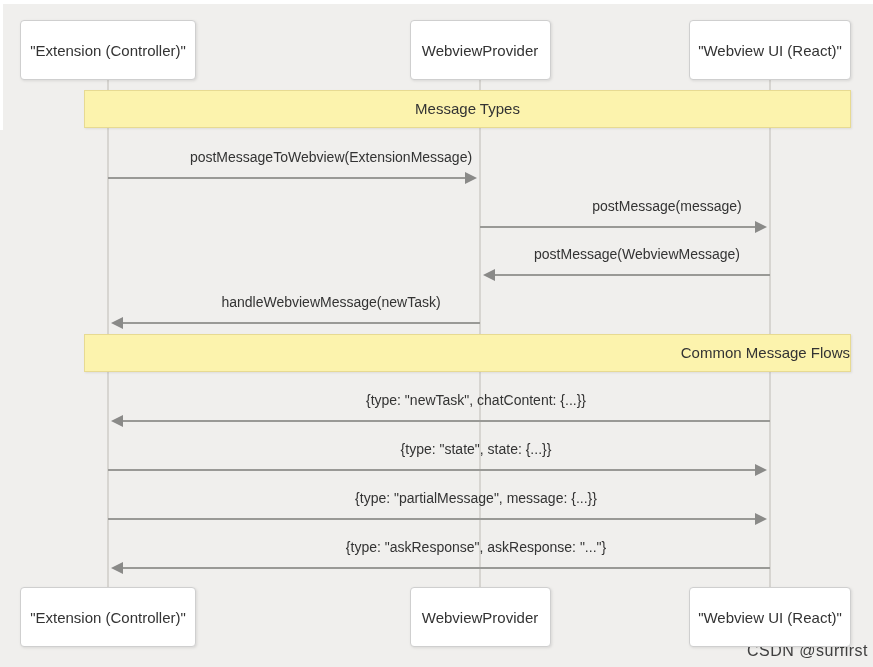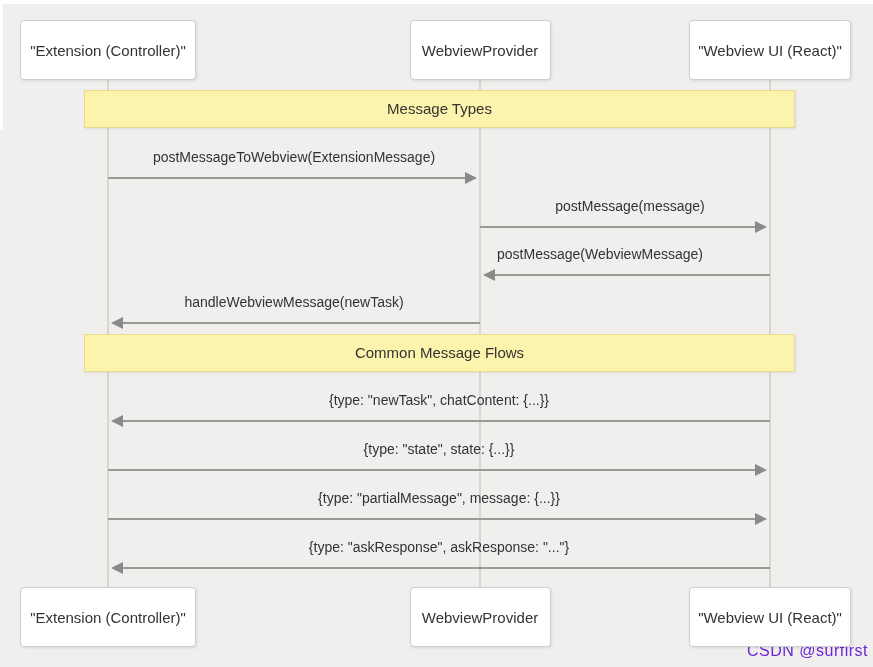--- a/index.html
+++ b/index.html
@@ -12,63 +12,63 @@
   .left-sliver { position:absolute; top:0; left:0; width:3px; height:130px; background:#ffffff; }
   .lifeline { position:absolute; top:80px; height:507px; width:2px; background:#d7d5d1; }
   .actor {
     position:absolute; height:60px; box-sizing:border-box;
     background:#ffffff; border:1px solid #cfcfcf; border-radius:4px;
     box-shadow:1px 1px 3px rgba(0,0,0,0.10);
     display:flex; align-items:center; justify-content:center;
     font-size:15px; white-space:nowrap;
   }
   .note {
-    position:absolute; left:84px; width:711px; height:38px; box-sizing:border-box;
+    position:absolute; left:84px; width:767px; height:38px; box-sizing:border-box;
     background:var(--note-fill,#fcf3ad); border:1px solid var(--note-border,#e7da92);
     box-shadow:1px 1px 2px rgba(0,0,0,0.08);
     text-align:center; line-height:36px; font-size:15px;
   }
   .msg-label {
     position:absolute; height:20px; line-height:20px;
-    text-align:center; font-size:14px; white-space:nowrap;
+    text-align:center; font-size:14px; white-space:nowrap;padding-left:37px;
   }
   .msg-line { position:absolute; height:2px; background:var(--arrow,#999996); }
   .head-right {
     position:absolute; width:0; height:0;
     border-top:6px solid transparent; border-bottom:6px solid transparent;
     border-left:12px solid var(--arrowhead,#8a8a88);
   }
   .head-left {
     position:absolute; width:0; height:0;
     border-top:6px solid transparent; border-bottom:6px solid transparent;
     border-right:12px solid var(--arrowhead,#8a8a88);
   }
   .watermark {
     position:absolute; right:5px; bottom:7px;
-    font-size:16px; color:#6d28d9; letter-spacing:0.5px;
+    font-size:16px; color:#404040; letter-spacing:0.5px;
   }
 </style>
 </head>
 <body>
 
 <div class="stage" id="diagram">
   <div class="top-sliver"></div>
   <div class="left-sliver"></div>
   <div class="watermark">CSDN @surfirst</div>
 <div class="lifeline" style="left: 107px;"></div>
     <div class="actor" style="left: 20px; width: 176px; top: 20px;">"Extension (Controller)"</div>
     <div class="actor" style="left: 20px; width: 176px; top: 587px;">"Extension (Controller)"</div>
     <div class="lifeline" style="left: 479px;"></div>
     <div class="actor" style="left: 409.5px; width: 141px; top: 20px;">WebviewProvider</div>
     <div class="actor" style="left: 409.5px; width: 141px; top: 587px;">WebviewProvider</div>
     <div class="lifeline" style="left: 769px;"></div>
     <div class="actor" style="left: 689px; width: 162px; top: 20px;">"Webview UI (React)"</div>
     <div class="actor" style="left: 689px; width: 162px; top: 587px;">"Webview UI (React)"</div>
     <div class="note" style="top: 90px;">Message Types</div>
-    <div class="note" style="top: 334px;">Common Message Flows</div>
+    <div class="note" style="top: 334px; text-align: right;">Common Message Flows</div>
     <div class="msg-label" style="left: 108px; width: 372px; top: 147px;">postMessageToWebview(ExtensionMessage)</div>
     <div class="msg-line" style="left: 108px; width: 358px; top: 177px;"></div>
     <div class="head-right" style="left: 465px; top: 172px;"></div>
     <div class="msg-label" style="left: 480px; width: 300px; top: 196px;">postMessage(message)</div>
     <div class="msg-line" style="left: 480px; width: 276px; top: 226px;"></div>
     <div class="head-right" style="left: 755px; top: 221px;"></div>
     <div class="msg-label" style="left: 480px; width: 240px; top: 244px;">postMessage(WebviewMessage)</div>
     <div class="msg-line" style="left: 494px; width: 276px; top: 274px;"></div>
     <div class="head-left" style="left: 483px; top: 269px;"></div>
     <div class="msg-label" style="left: 108px; width: 372px; top: 292px;">handleWebviewMessage(newTask)</div>

